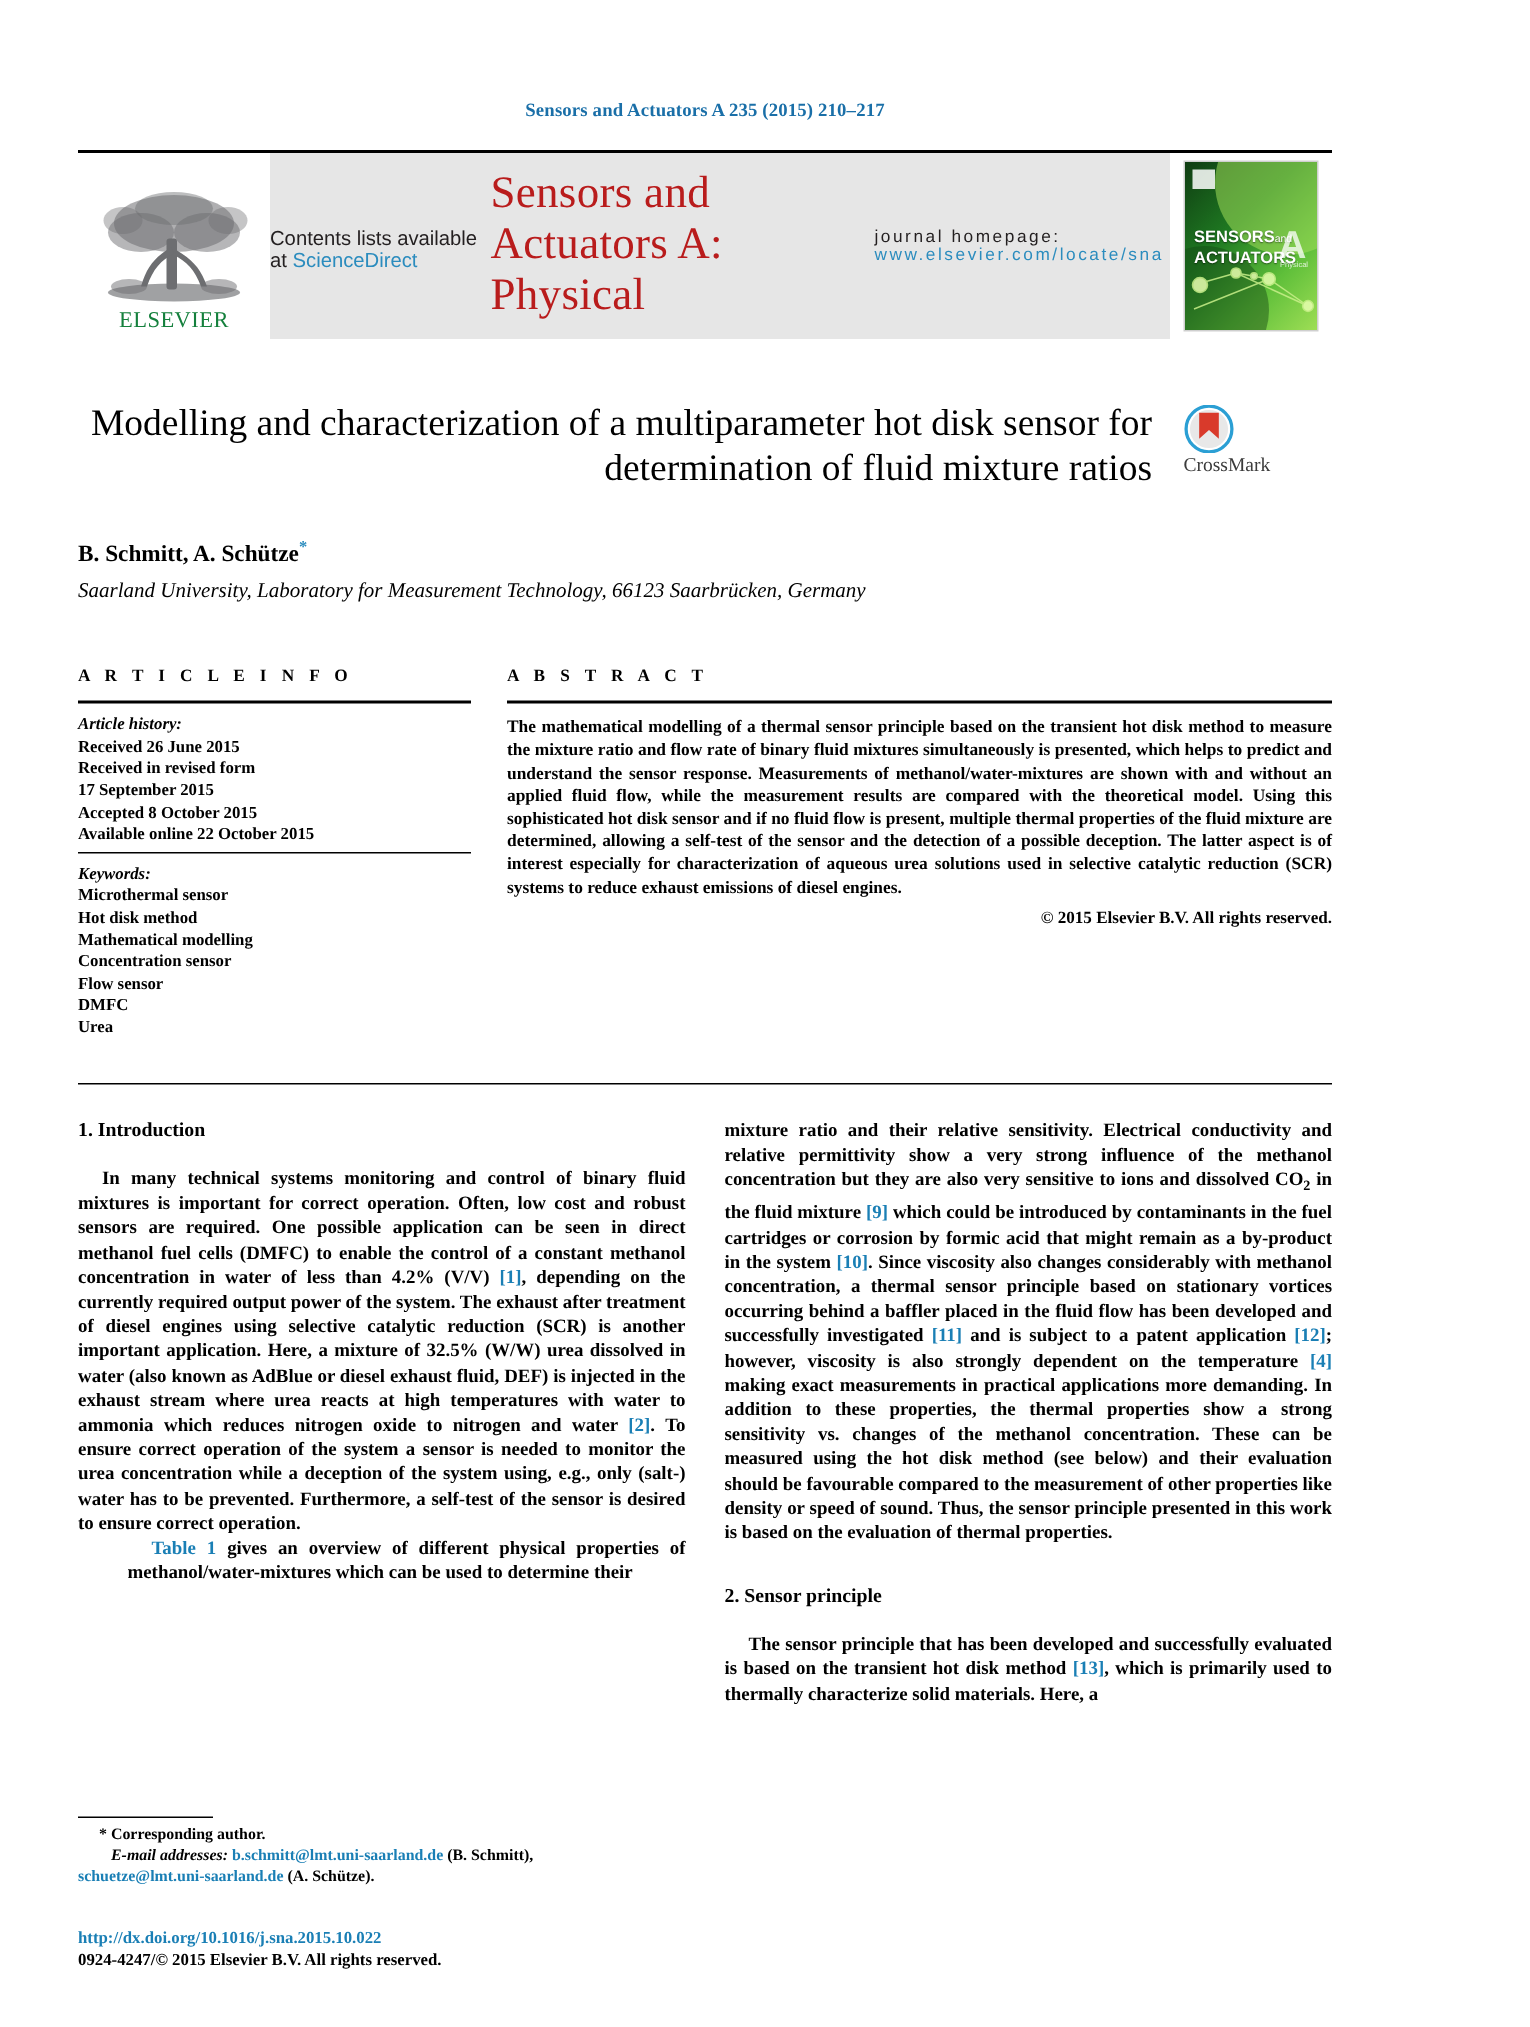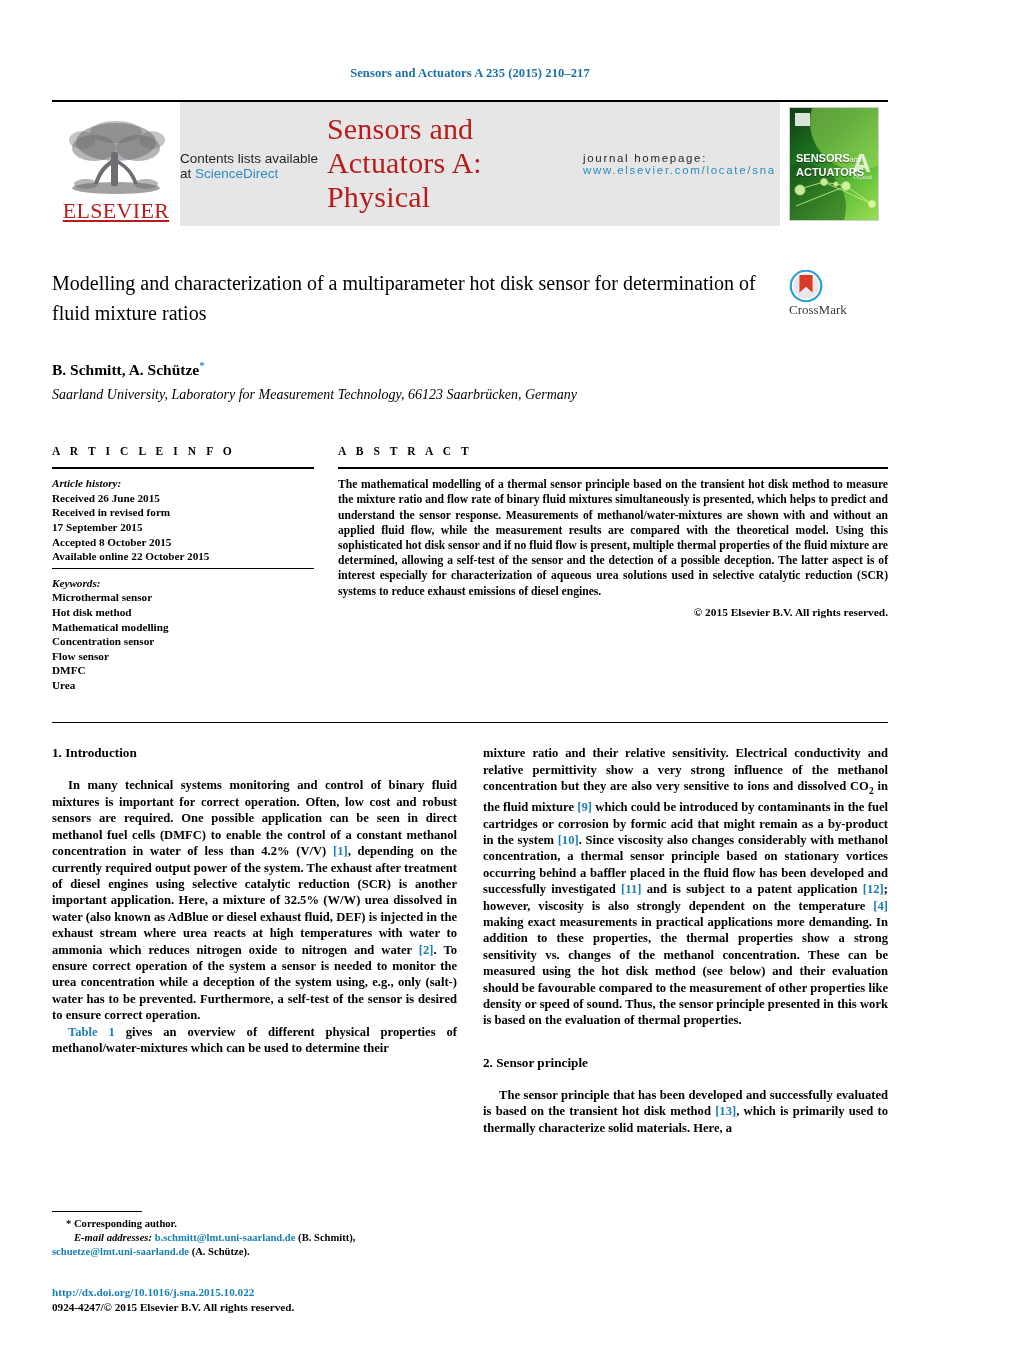--- a/index.html
+++ b/index.html
@@ -48,27 +48,26 @@
     display: flex;
     flex-direction: column;
     align-items: center;
     justify-content: flex-end;
     padding-bottom: 3px;
     background: #fff;
   }
   .tree-wrap { width: 104px; height: 82px; margin-top: 6px; }
   .elsevier-word {
     font-family: "Liberation Serif", serif;
-    font-size: 22px;
+    font-size: 15px;
     letter-spacing: 0.3px;
-    color: #b91c1c;
+    color: #15803d;
     font-weight: normal;
     line-height: 1;
     padding-bottom: 1px;
-    text-decoration: underline;
   }
   .journal-band {
     flex: 1 1 auto;
     background: #e6e6e6;
     display: flex;
     align-items: center;
     justify-content: space-between;
     position: relative;
   }
   .contents-line {
@@ -155,26 +154,27 @@
   }
 
   
   .title-block {
     margin-top: 42px;
     position: relative;
     min-height: 92px;
   }
   .paper-title {
     font-family: "Liberation Serif", serif;
-    font-size: 20px;
+    font-size: 25px;
     line-height: 30px;
     font-weight: normal;
     margin: 0;
     padding-right: 120px;
     color: #000;
+    text-align: right;
   }
   .crossmark {
     position: absolute;
     right: 0; top: 2px;
     width: 104px; height: 48px;
     display: flex;
     align-items: flex-start;
     flex-direction: column;
   }
   .cm-label {
@@ -264,21 +264,21 @@
   }
   .sec-head.spaced { margin-top: 26px; }
   p.body {
     font-family: "Liberation Serif", serif;
     font-size: 12.6px;
     line-height: 16.4px;
     text-align: justify;
     margin: 0;
     font-weight: bold;
   }
-  p.body + p.body { text-indent: 16px; }
+  p.body + p.body { text-indent: 16px; margin-left: 33px; }
   .ref { color: #1a7fb5; }
   .ref-plain { color: #1a7fb5; }
 
   
   .foot {
     position: absolute;
     left: 52px;
     bottom: 92px;
     width: 420px;
   }

